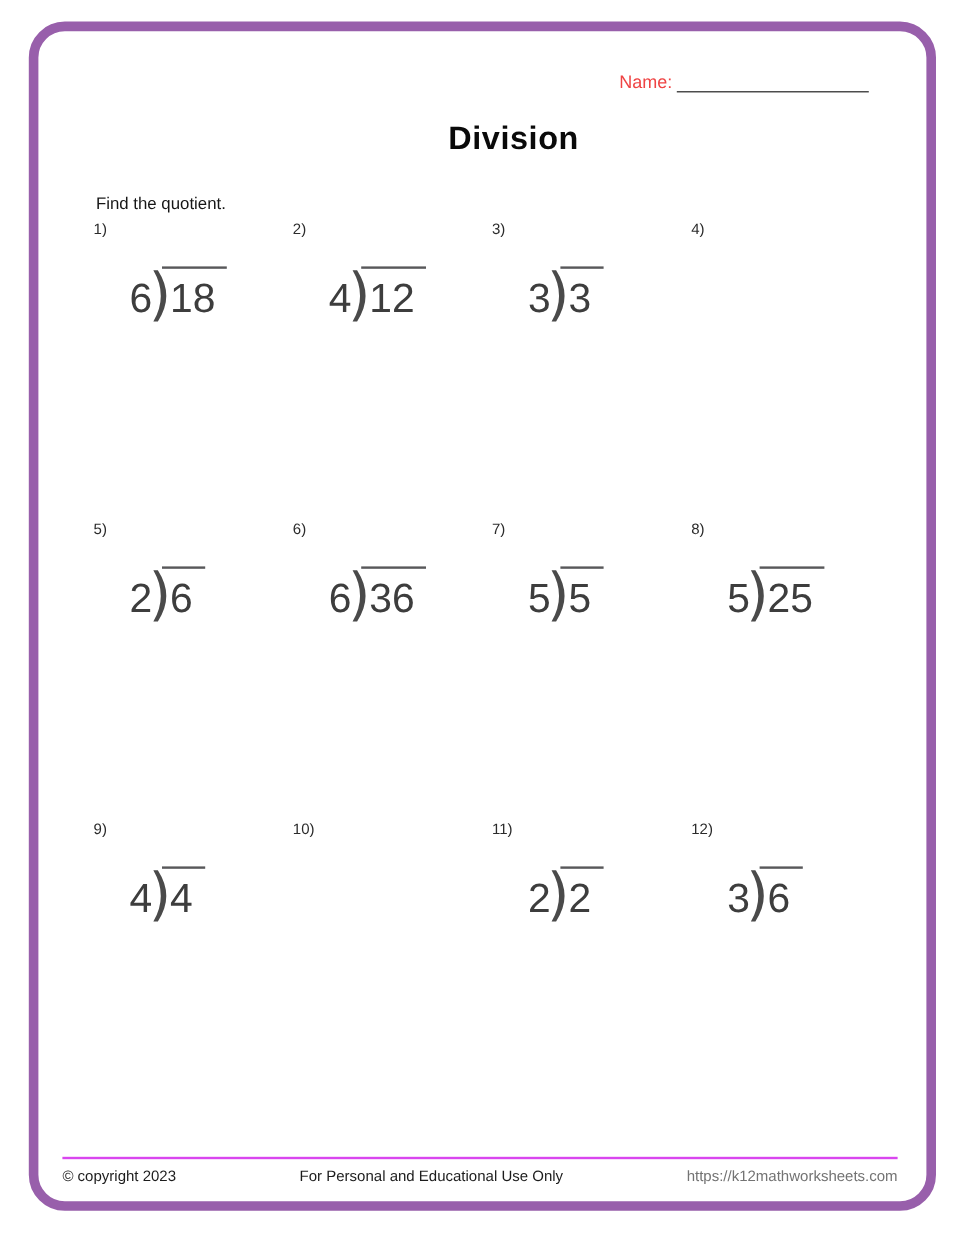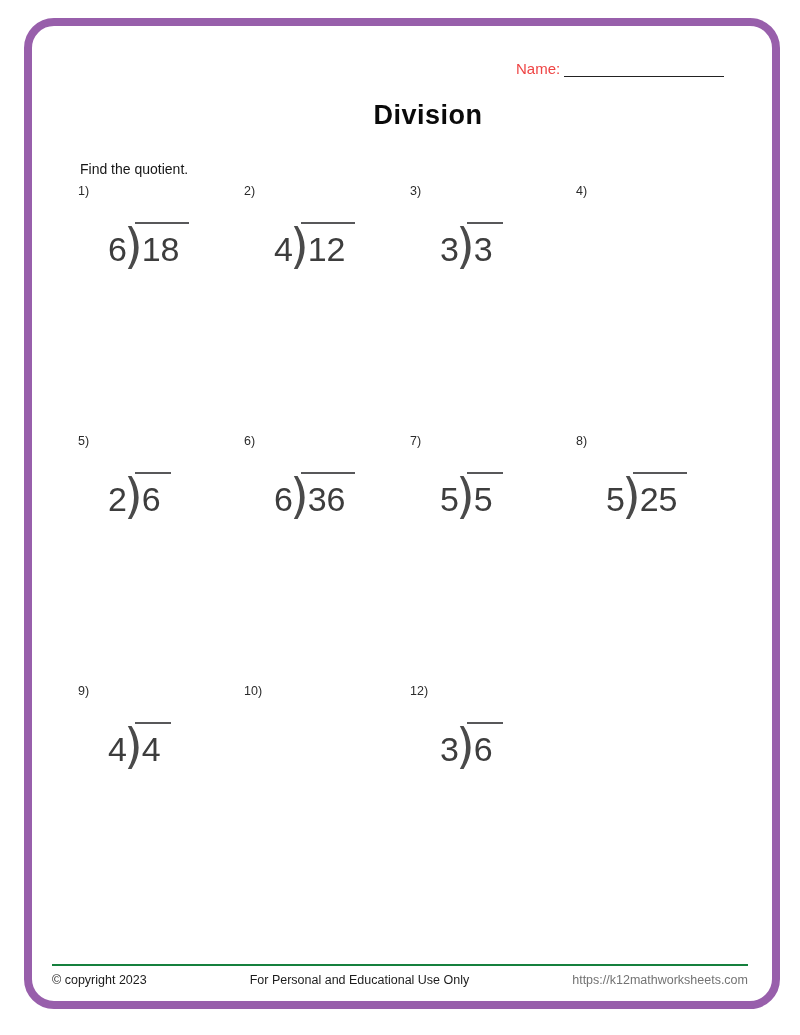--- a/index.html
+++ b/index.html
@@ -84,21 +84,21 @@
     font-size: 34px; line-height: 34px;
     border-top: 2px solid #58585a;
     padding: 8px 10px 0 7px;
     vertical-align: baseline;
   }
 
   .footer {
     position: absolute;
     left: 52px; top: 964px;
     width: 696px;
-    border-top: 2px solid #15803d;
+    border-top: 2px solid #d946ef;
     padding-top: 7px;
     display: flex;
     justify-content: space-between;
     align-items: baseline;
     font-size: 12.5px;
     color: #1c1c1c;
   }
   .footer .url { color: #737373; text-decoration: none; }
 </style>
 </head>
@@ -159,20 +159,24 @@
 
     <div class="cell">
       <div class="pnum">9)</div>
       <div class="expr"><span class="divisor">4</span><span class="bracket">)</span><span class="dividend">4</span></div>
     </div>
 
     <div class="cell">
       <div class="pnum">10)</div>
     </div>
 
+    <div class="cell">
+      <div class="pnum">11)</div>
+      <div class="expr"><span class="divisor">2</span><span class="bracket">)</span><span class="dividend">2</span></div>
+    </div>
 
     <div class="cell">
       <div class="pnum">12)</div>
       <div class="expr"><span class="divisor">3</span><span class="bracket">)</span><span class="dividend">6</span></div>
     </div>
 
   </div>
 
   <div class="footer">
     <span>© copyright 2023</span>

